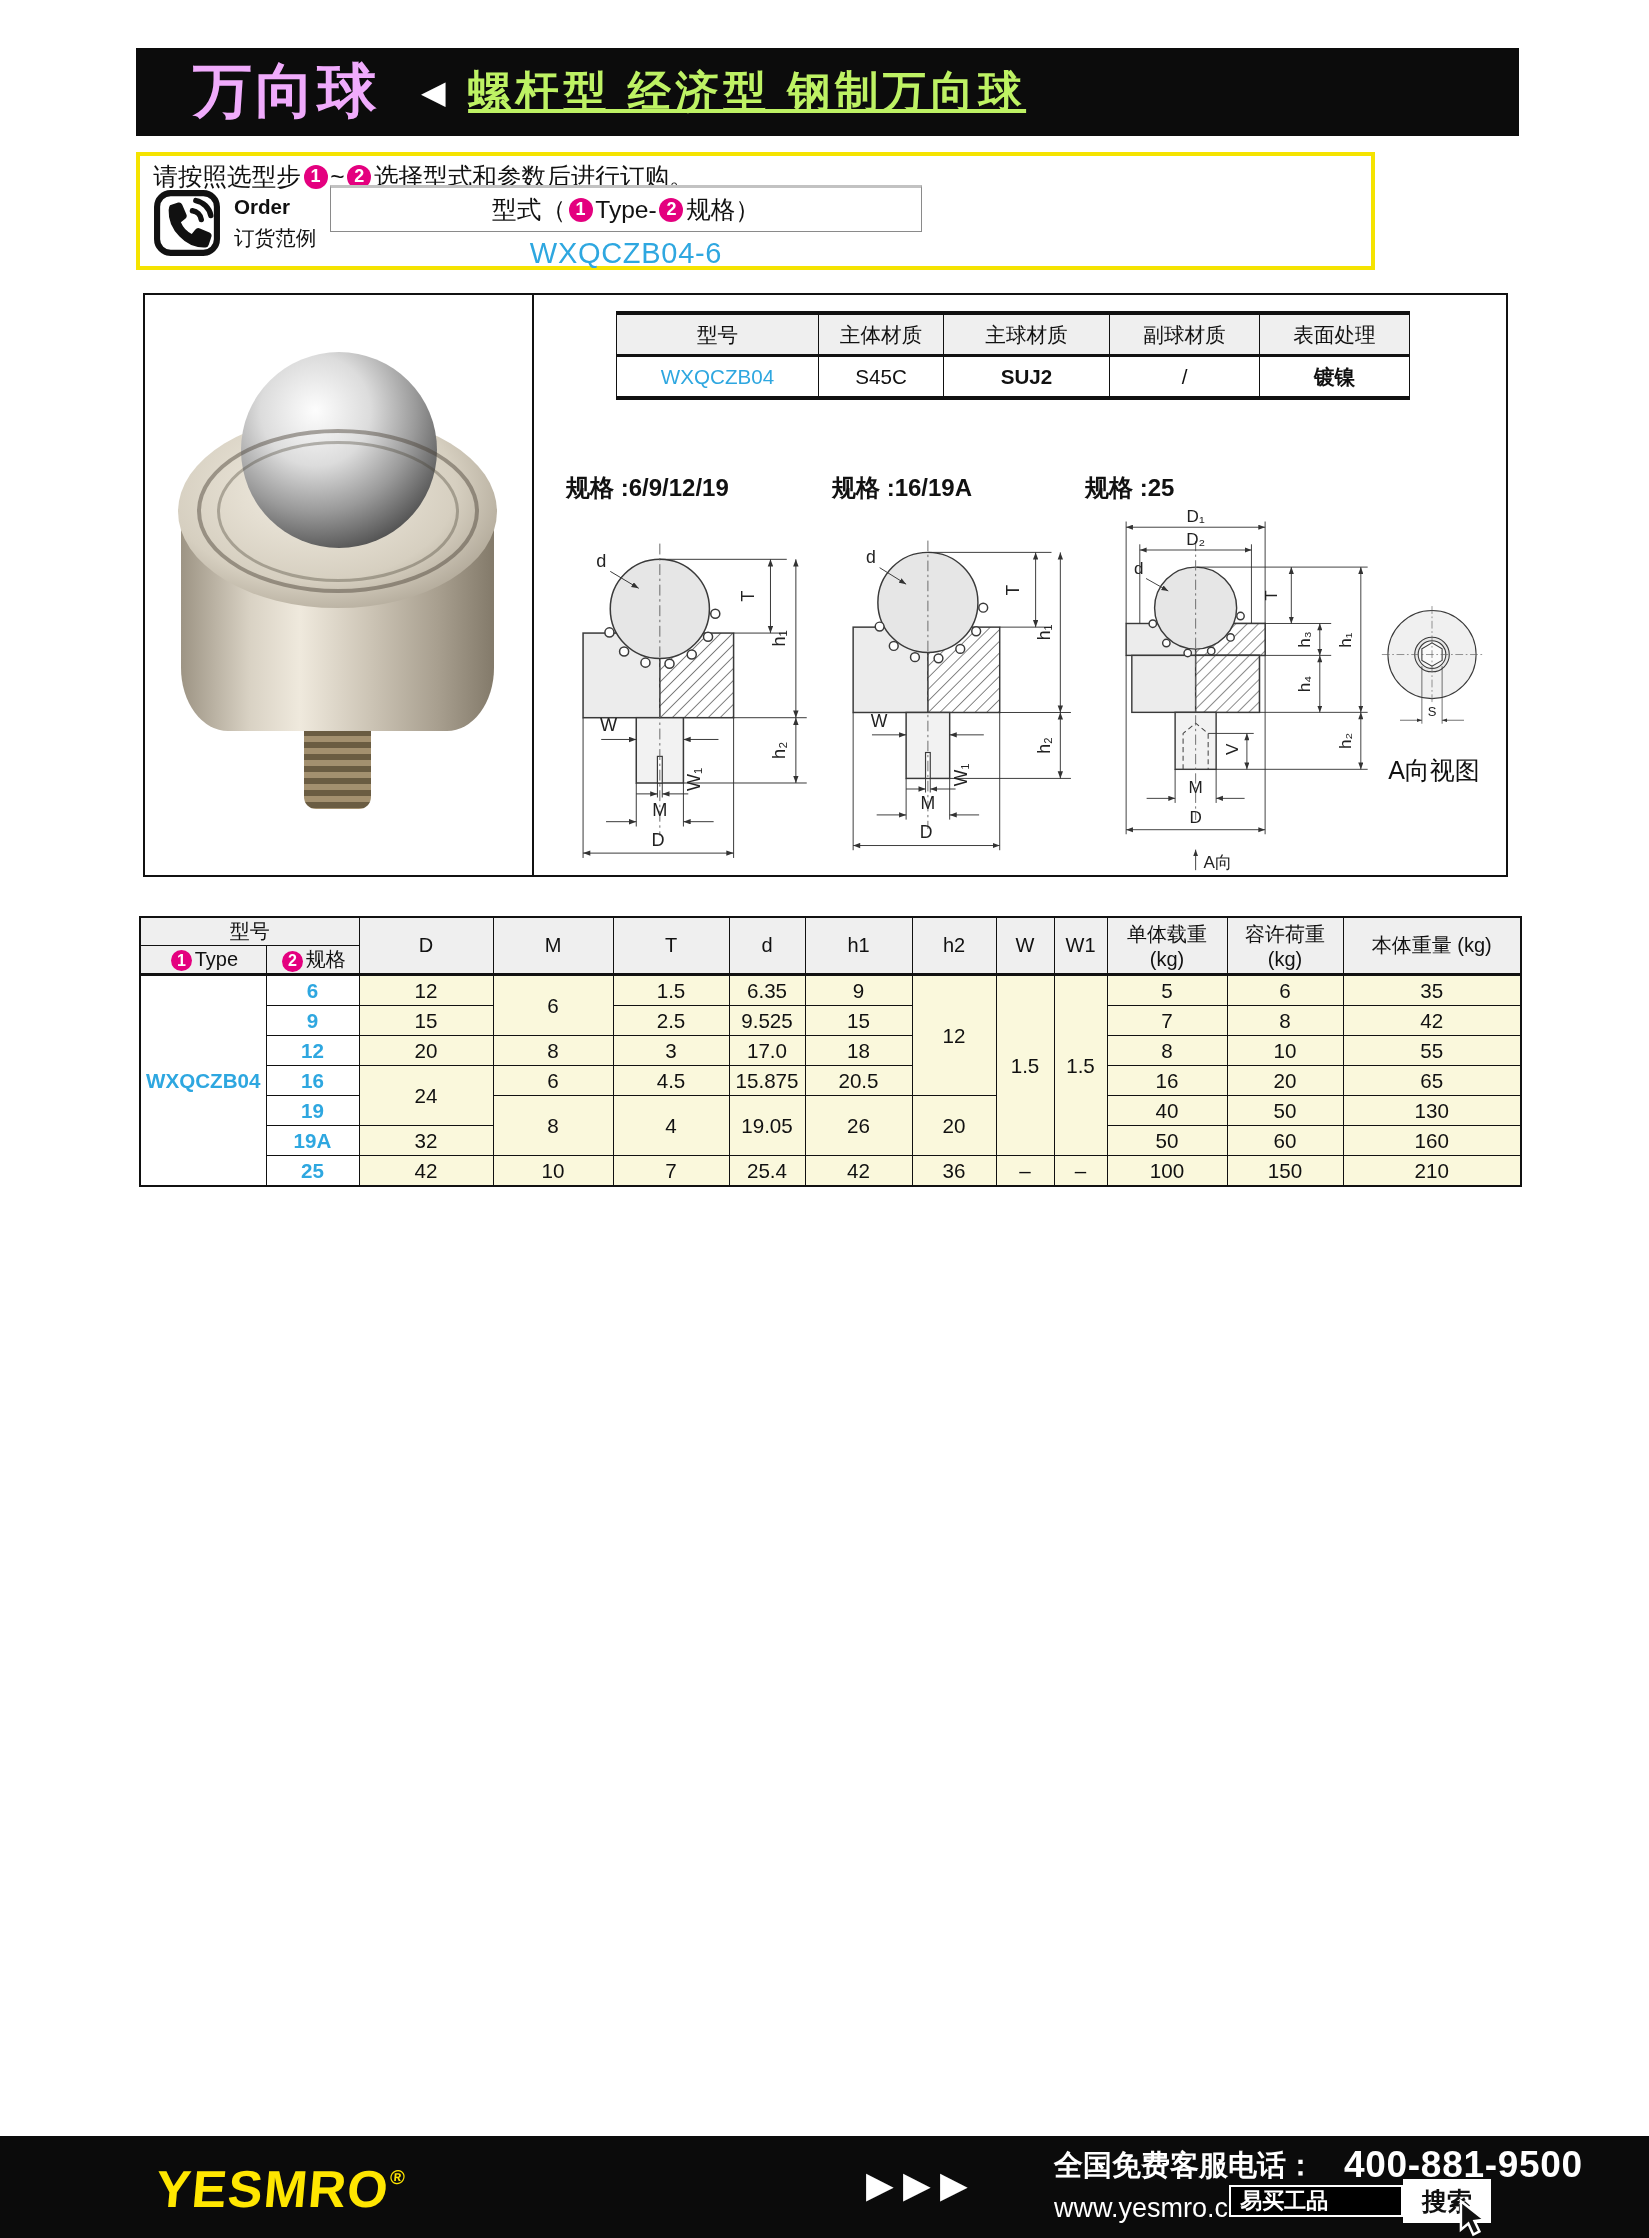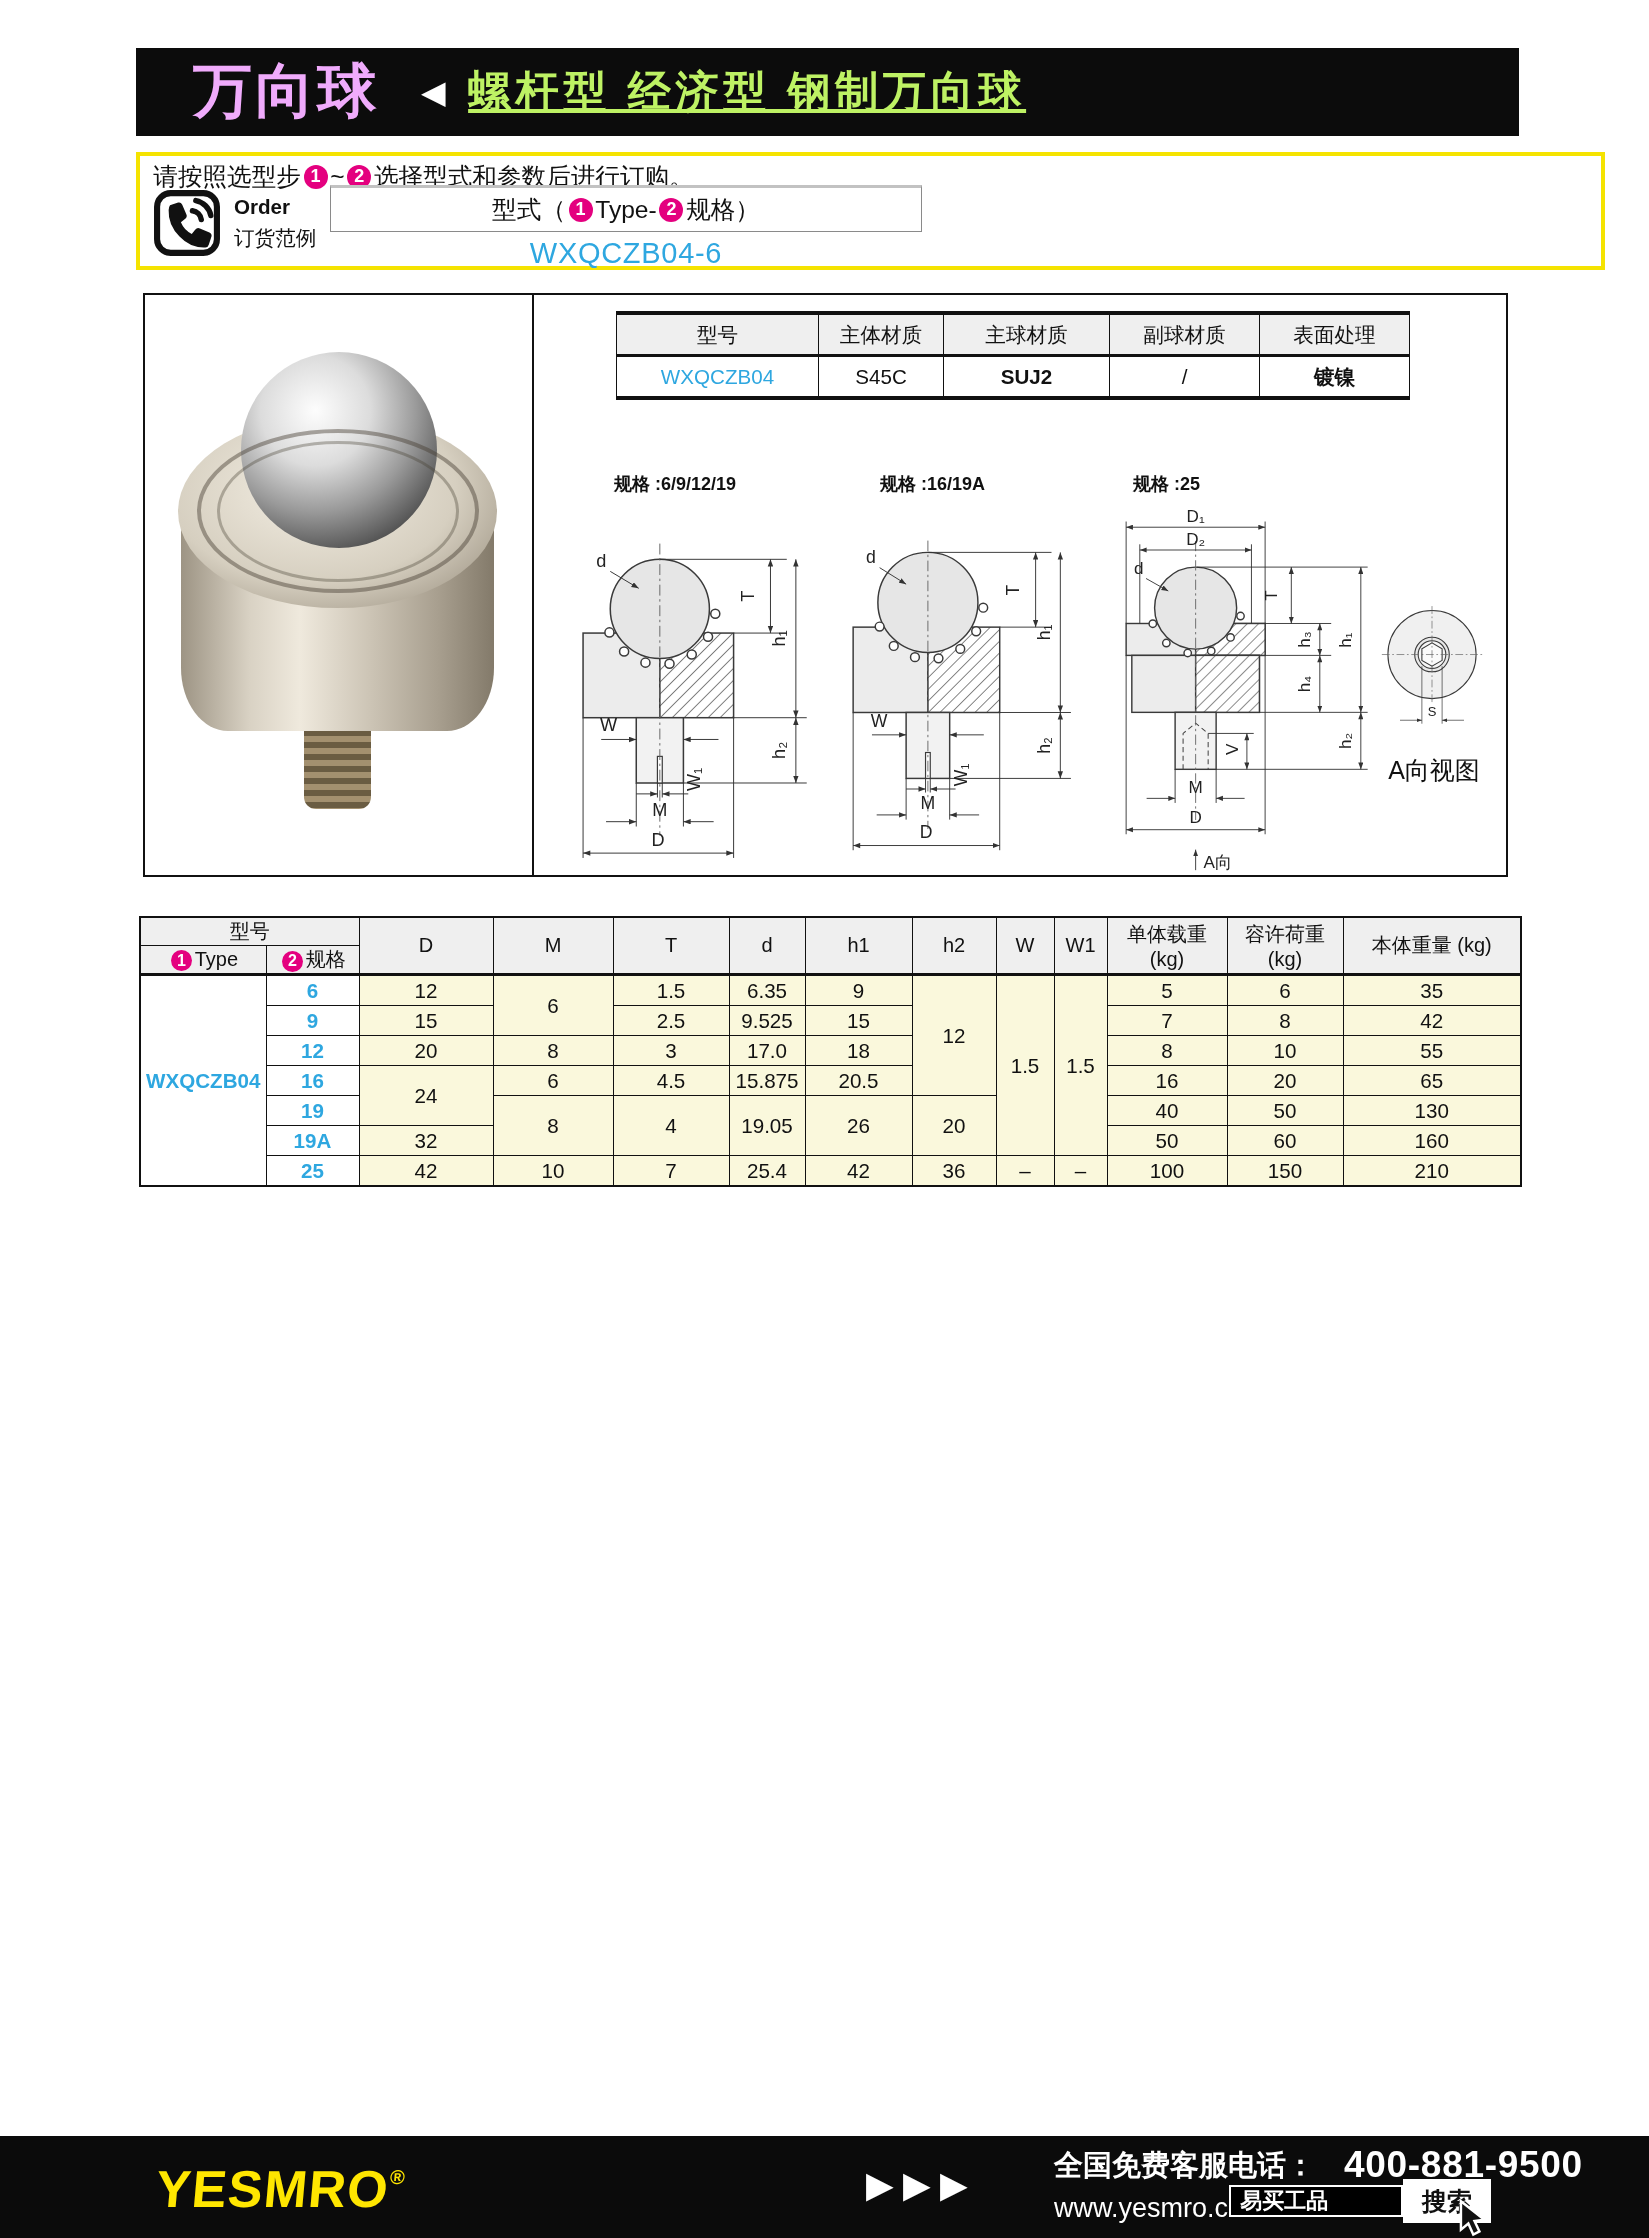--- a/index.html
+++ b/index.html
@@ -7,21 +7,21 @@
         font-family:"Liberation Sans","DejaVu Sans",sans-serif;color:#111;}
 
   
   .hbar{position:absolute;left:136px;top:48px;width:1383px;height:88px;background:#0c0c0c;
         display:flex;align-items:center;padding-left:57px;box-sizing:border-box;}
   .brand{color:#f0abfc;font-size:59px;font-weight:bold;letter-spacing:3.3px;}
   .harrow{color:#fff;font-size:32px;margin:0 22.6px 0 41px;line-height:1;}
   .hsub{color:#bef264;font-size:43px;font-weight:bold;letter-spacing:4.7px;text-decoration:underline;}
 
   
-  .obox{position:absolute;left:136px;top:152px;width:1469px;height:118px;background:#fff;
+  .obox{position:absolute;left:136px;top:152px;width:1239px;height:118px;background:#fff;
         border:4.7px solid #f5e300;box-sizing:border-box;}
   .oinstr{position:absolute;left:13.3px;top:4px;font-size:24.6px;display:flex;align-items:center;white-space:nowrap;}
   .cnum{display:inline-flex;width:24px;height:24px;border-radius:50%;background:#e4007f;color:#fff;
         align-items:center;justify-content:center;font-size:18px;font-weight:bold;margin:0 2.7px;flex:none;}
   .phoneicon{position:absolute;left:13.3px;top:33px;width:68px;height:68px;}
   .olabel{position:absolute;left:94px;top:39px;font-size:20.6px;font-weight:bold;}
   .osub{position:absolute;left:94px;top:68px;font-size:20.6px;}
   .fbox{position:absolute;left:190px;top:29px;width:592px;height:47px;background:#fff;
         border:1.3px solid #8a8a8a;border-top:3.3px solid #c2c2c2;box-sizing:border-box;
         display:flex;align-items:center;justify-content:center;font-size:24.6px;white-space:nowrap;}
@@ -52,21 +52,21 @@
 
   
   .mat{position:absolute;left:80px;top:16px;border-collapse:collapse;table-layout:fixed;
        border-top:4px solid #111;border-bottom:4px solid #111;}
   .mat th,.mat td{border:1.3px solid #111;height:39px;text-align:center;font-size:20.6px;padding:0;}
   .mat th{background:#efefef;font-weight:normal;}
   .mat thead tr{border-bottom:3.3px solid #111;}
   .blue{color:#2ea7e0;}
   .bold{font-weight:bold;}
 
-  .dtitle{position:absolute;font-size:18px;font-weight:bold;margin-left:48px;}
+  .dtitle{position:absolute;font-size:24px;font-weight:bold;}
   .aview-cap{position:absolute;left:828px;top:459px;width:140px;text-align:center;font-size:25px;}
 
   
   .draw{position:absolute;}
   .draw text{font-family:"Liberation Sans","DejaVu Sans",sans-serif;font-size:30px;fill:#222;}
   .geo{stroke:#3a3a3a;stroke-width:2.5;}
   .dim{stroke:#333;stroke-width:1.6;fill:none;}
   .cl{stroke:#666;stroke-width:1.6;stroke-dasharray:18 6 4 6;fill:none;}
   .dash{stroke:#444;stroke-width:1.8;stroke-dasharray:9 6;fill:none;}
 

